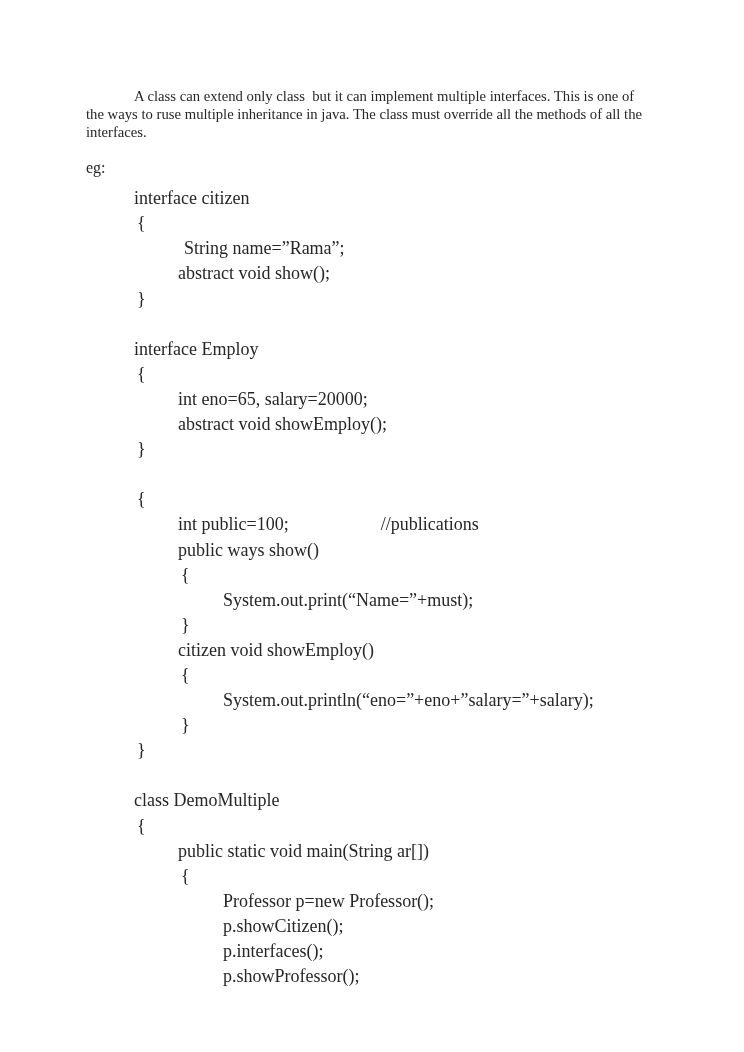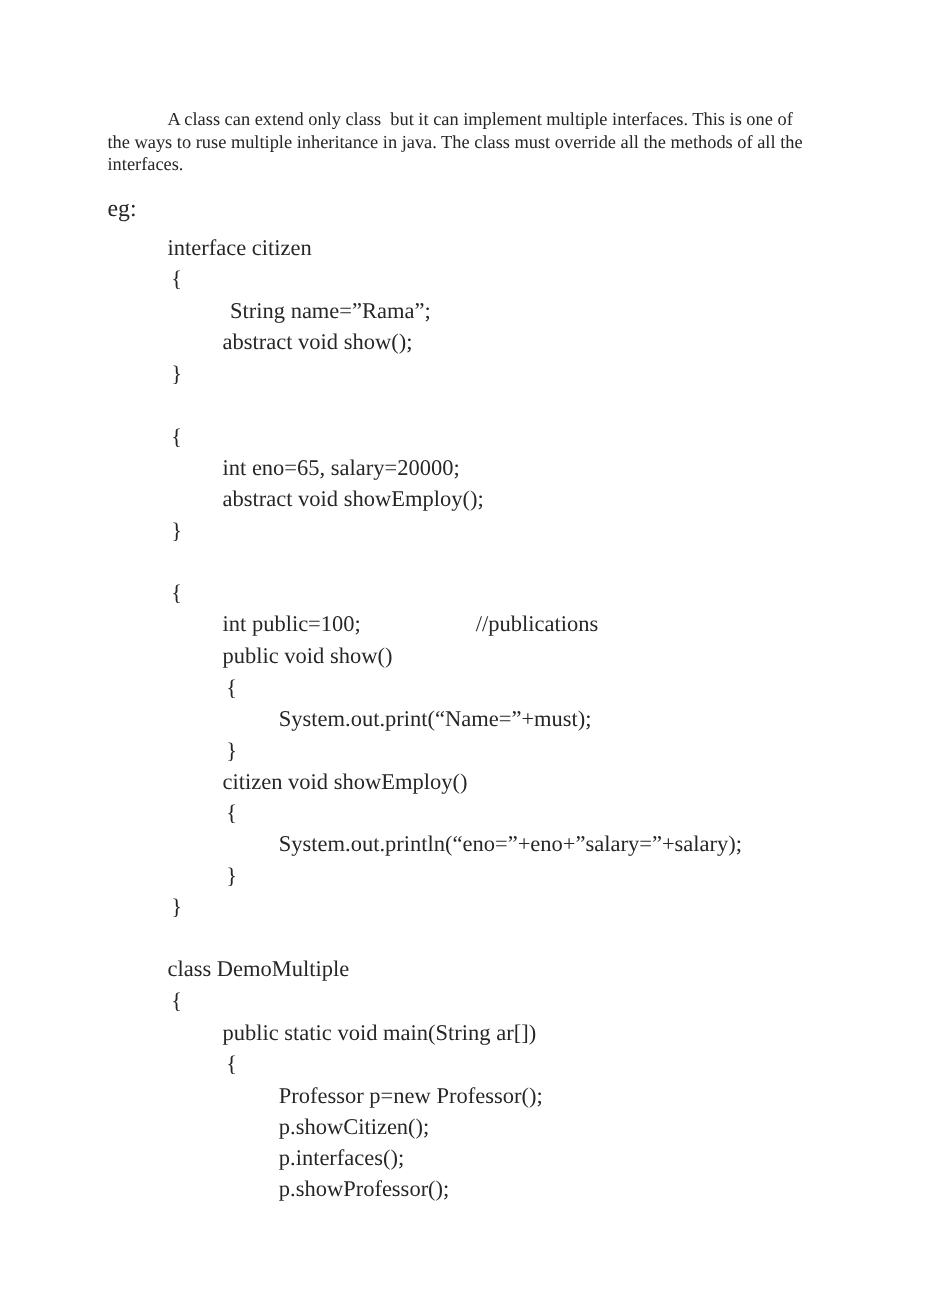--- a/index.html
+++ b/index.html
@@ -31,21 +31,21 @@
     font-size: 14.7px;
     line-height: 17.8px;
     text-align: left;
     margin: 0 0 0 0;
     white-space: pre-wrap;
   }
   .para-indent {
     text-indent: 48px;
   }
   .eg {
-    font-size: 19px;
+    font-size: 16px;
     line-height: 17.8px;
     margin-top: 18px;
   }
   .code {
     margin-top: 9px;
     font-size: 14.7px;
   }
   .line {
     height: 25.1px;
     line-height: 25.1px;
@@ -77,30 +77,31 @@
     <div class="code" id="code-container">
         <div>
           <div class="line i1"><span>interface citizen</span></div>
           <div class="line i1b"><span>{</span></div>
           <div class="line i2b"><span>String name=”Rama”;</span></div>
           <div class="line i2"><span>abstract void show();</span></div>
           <div class="line i1b"><span>}</span></div>
         </div>
         <div class="blank"></div>
         <div>
+          <div class="line i1"><span>interface Employ</span></div>
           <div class="line i1b"><span>{</span></div>
           <div class="line i2"><span>int eno=65, salary=20000;</span></div>
           <div class="line i2"><span>abstract void showEmploy();</span></div>
           <div class="line i1b"><span>}</span></div>
         </div>
         <div class="blank"></div>
         <div>
           <div class="line i1b"><span>{</span></div>
           <div class="line i2"><span>int public=100;</span><span class="cmt-gap"></span><span>//publications</span></div>
-          <div class="line i2"><span>public void show()</span></div>
+          <div class="line i2"><span>public ways show()</span></div>
           <div class="line i2c"><span>{</span></div>
           <div class="line i3"><span>System.out.print(“Name=”+must);</span></div>
           <div class="line i2c"><span>}</span></div>
           <div class="line i2"><span>citizen void showEmploy()</span></div>
           <div class="line i2c"><span>{</span></div>
           <div class="line i3"><span>System.out.println(“eno=”+eno+”salary=”+salary);</span></div>
           <div class="line i2c"><span>}</span></div>
           <div class="line i1b"><span>}</span></div>
         </div>
         <div class="blank"></div>

